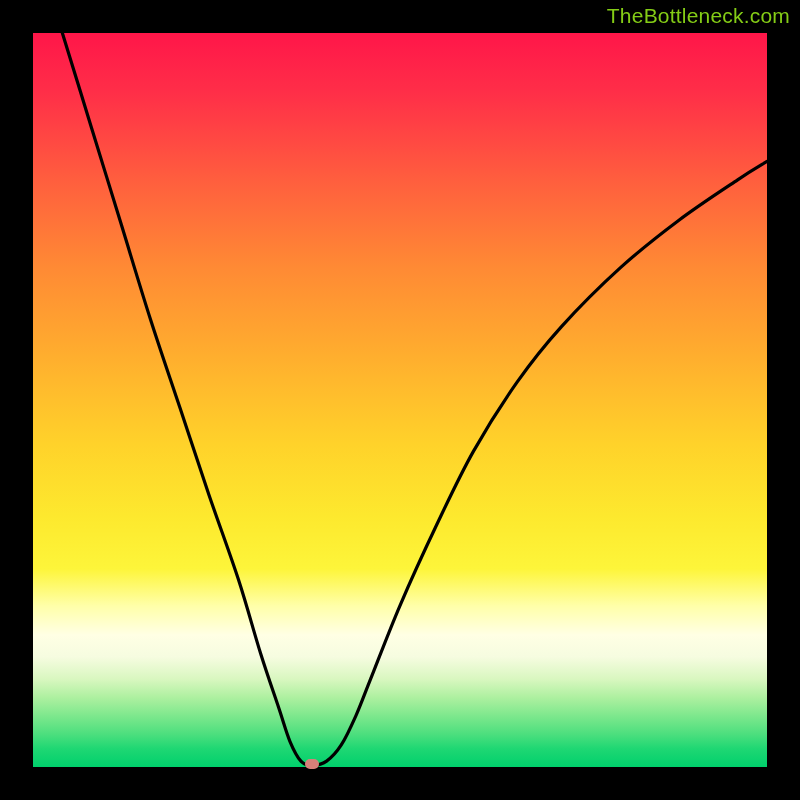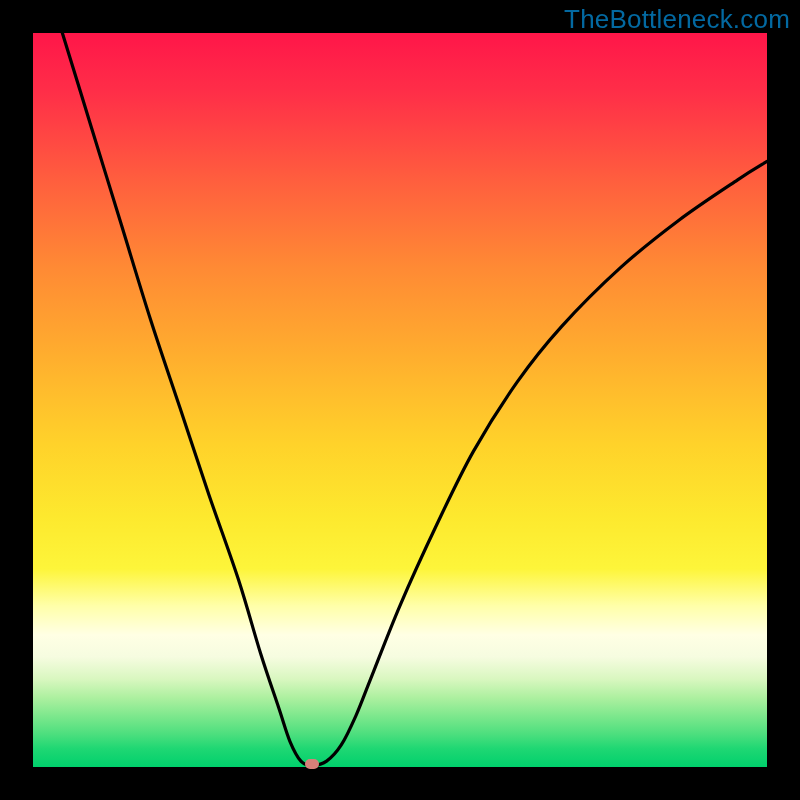--- a/index.html
+++ b/index.html
@@ -44,22 +44,22 @@
       #7ee88d 93%,
       #4ddf7e 95.5%,
       #1fd773 97.5%,
       #00d06c 100%
     );
   }
   .watermark {
     position: absolute;
     top: 4px;
     right: 10px;
-    color: #0369a1;
-    font-size: 26px;
+    color: #84cc16;
+    font-size: 21px;
     font-weight: 500;
     letter-spacing: 0.2px;
     user-select: none;
   }
   svg.curve {
     position: absolute;
     left: 0;
     top: 0;
     width: 734px;
     height: 734px;

